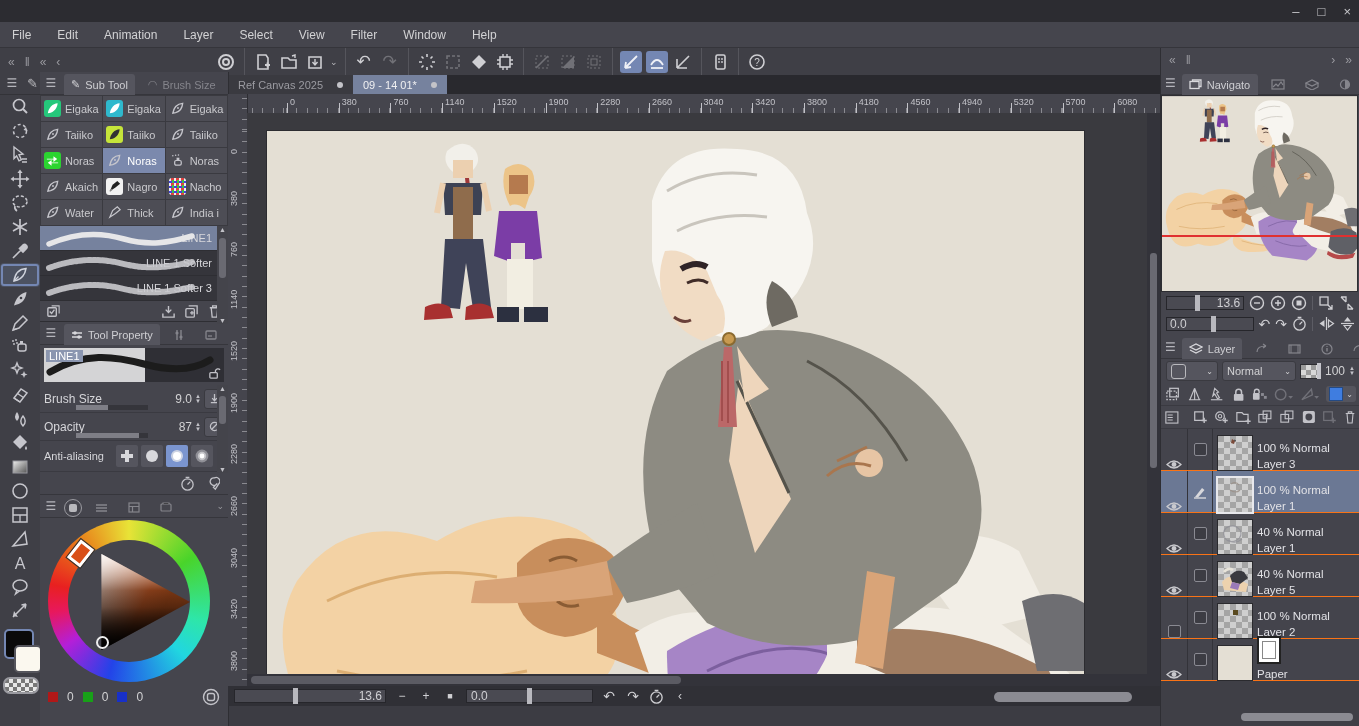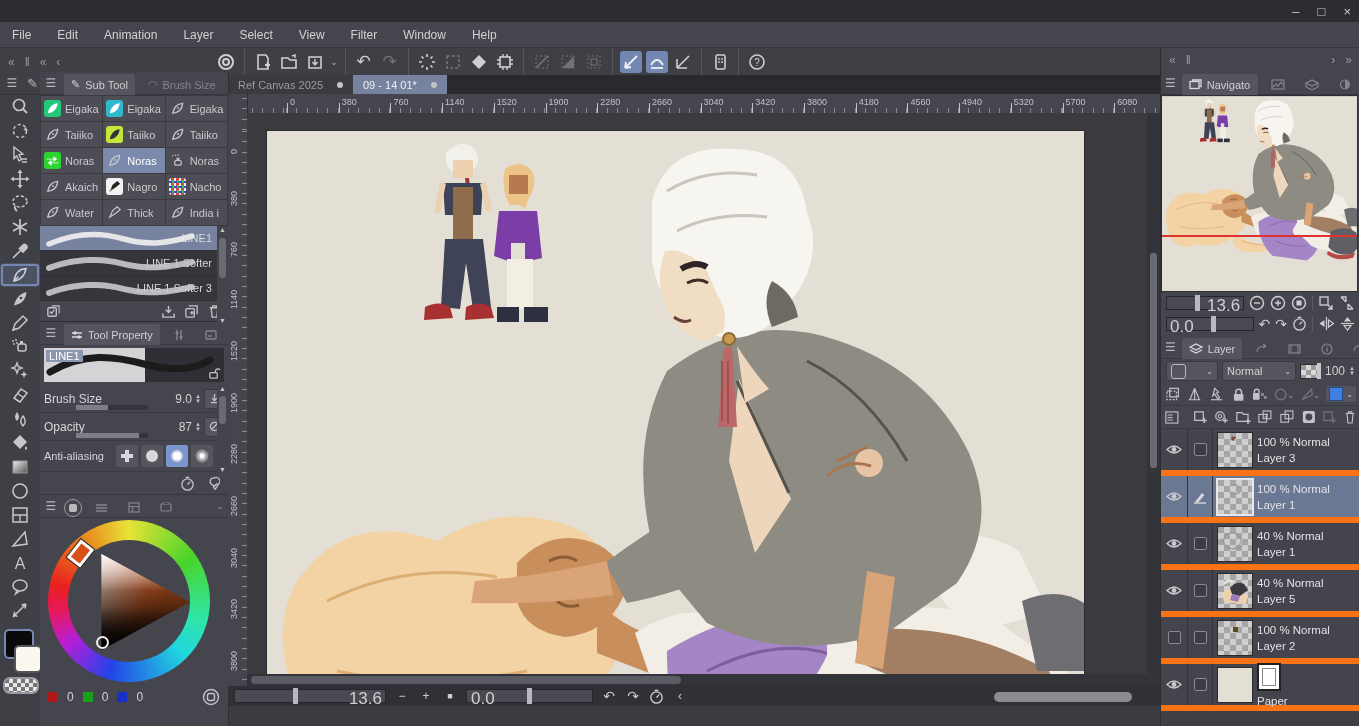--- a/index.html
+++ b/index.html
@@ -90,39 +90,39 @@
   .rl{position:absolute;font-size:9px;color:#c2c2c8;left:1px;transform-origin:0 0;transform:rotate(-90deg);}
   #viewport{position:absolute;left:19px;top:19px;width:900px;height:574px;overflow:hidden;background:#3a3a3f;}
   #paper{position:absolute;left:20px;top:18px;width:817px;height:816px;box-shadow:0 0 0 1px #2c2c30;}
   #vscrollC{position:absolute;right:0;top:19px;width:13px;height:574px;background:#33333a;}
   #vscrollC .vthumb{left:3px;}
   #hscrollC{position:absolute;left:19px;bottom:20px;width:900px;height:12px;background:#33333a;}
   #hscrollC i{position:absolute;left:4px;top:2px;width:430px;height:8px;background:#5b5b63;border-radius:4px;}
   #statusbar{position:absolute;left:0;bottom:0;width:932px;height:20px;background:#303036;display:flex;align-items:center;gap:8px;padding:0 6px;box-sizing:border-box;color:#cfcfd3;}
   .sslider{position:relative;width:150px;height:12px;background:#4a4a52;border:1px solid #26262b;}
   .sslider .knob{position:absolute;top:-2px;width:5px;height:16px;background:#b9b9bf;}
-  .sslider .txt{position:absolute;right:3px;top:-1px;font-size:17px;}
+  .sslider .txt{position:absolute;right:3px;top:-1px;font-size:12px;}
   .sbtn{font-size:12px;color:#cfcfd3;width:16px;text-align:center;}
   #progresspill{position:absolute;right:28px;bottom:4px;width:138px;height:10px;border-radius:5px;background:#8b8b92;}
   
   #rightreg{left:1160px;top:48px;width:199px;height:678px;background:#45454d;border-left:1px solid #2e2e33;}
   #rraw{height:24px;display:flex;align-items:center;color:#9a9aa0;padding:0 8px;gap:10px;}
   #navthumb{position:relative;width:197px;height:197px;background:#35353b;border:1px solid #2e2e33;box-sizing:border-box;overflow:hidden;}
   #redline{position:absolute;left:0;top:139px;width:197px;height:2px;background:#e03030;}
   .navrow{display:flex;align-items:center;gap:5px;height:21px;padding:0 5px;color:#cfcfd3;}
   .navrow svg{flex:0 0 auto}
   .vdiv{width:1px;height:14px;background:#5c5c64;}
   
   #lyrblend{display:flex;align-items:center;gap:4px;height:24px;padding:0 5px;}
   .drop{height:18px;background:#55555e;border:1px solid #3a3a40;border-radius:3px;display:flex;align-items:center;gap:4px;padding:0 4px;font-size:11px;}
   .checkslider{position:relative;flex:1;height:13px;background:repeating-conic-gradient(#d8d8d8 0 25%,#9a9a9a 0 50%) 0 0/10px 10px;border:1px solid #2e2e33;}
   .checkslider i{position:absolute;right:-1px;top:-2px;width:4px;height:16px;background:#c6c6cc;}
   #lyrtools1,#lyrtools2{display:flex;align-items:center;height:22px;padding:0 4px;gap:7px;border-bottom:1px solid #3a3a41;}
   #layerlist{background:#3f3f46;}
-  .lrow{display:flex;height:41px;border-bottom:6px solid #f97316;align-items:center;background:#44444c;}
+  .lrow{display:flex;height:41px;border-bottom:1px solid #f97316;align-items:flex-end;background:#44444c;}
   .lrow.sel{background:#6b7894;}
   .lrow .eyec{width:26px;display:flex;justify-content:center;}
   .lrow .chkc{width:24px;display:flex;justify-content:center;border-left:1px solid #333339;border-right:1px solid #333339;align-self:stretch;align-items:center;}
   .lthumb{width:34px;height:34px;margin:0 5px;background:repeating-conic-gradient(#cfcfcf 0 25%,#a5a5a5 0 50%) 0 0/12px 12px;position:relative;flex:0 0 34px;outline:1px solid #2a2a2e;}
   .lrow.sel .lthumb{outline:2px solid #e8e8ec;}
   .linfo{display:flex;flex-direction:column;justify-content:center;gap:4px;font-size:11.5px;color:#e2e2e6;}
   .chksq{width:11px;height:11px;border:1px solid #8a8a92;border-radius:2px;background:#3c3c43;}
   .papericon{width:20px;height:24px;background:#fff;border:2px solid #222;position:relative;}
   .papericon:after{content:"";position:absolute;left:3px;top:3px;right:3px;bottom:3px;border:1px solid #888;}
   text{font-family:"Liberation Sans",sans-serif;}

